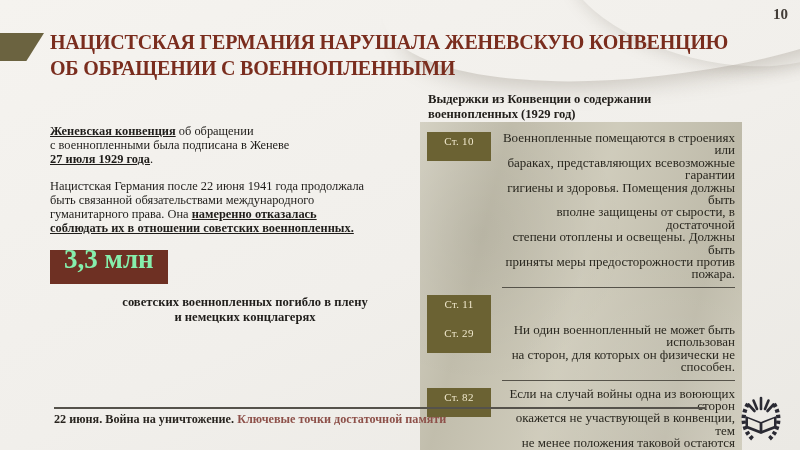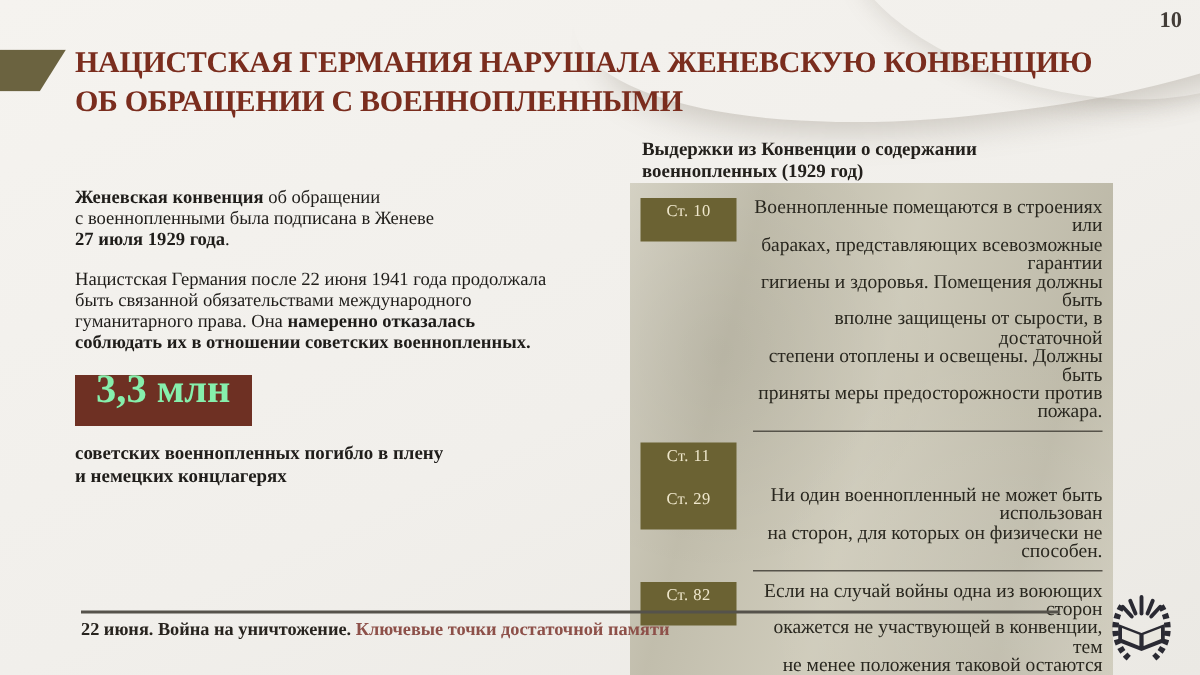--- a/index.html
+++ b/index.html
@@ -31,28 +31,28 @@
   .title {
     position:absolute; left:50px; top:29px; width:712px;
     font-size:20px; font-weight:bold; line-height:1.3; letter-spacing:-0.2px;
     color:#7a2d1e; white-space:pre-line;
   }
   .left-col {
     position:absolute; left:50px; top:124px; width:390px;
     font-size:12.4px; line-height:14px; color:#1f1d1a;
   }
   .para { white-space:pre-line; margin-bottom:13px; }
-  .b { font-weight:bold; }
+  .b { font-weight:bold;text-decoration:underline; }
   .stat-box {
     display:inline-block; background:#6e3023; color:#86efac;
     font-size:27px; font-weight:bold; padding:2px 14px 18px; margin-top:2px;
   }
   .stat-caption {
     margin-top:11px; font-weight:bold; white-space:pre-line;
-    font-size:12.6px; line-height:14.5px; color:#1f1d1a;
+    font-size:12.6px; line-height:14.5px; color:#1f1d1a;text-align:center;
   }
   .right-head {
     position:absolute; left:428px; top:92px; width:320px;
     font-size:12.6px; font-weight:bold; line-height:1.18;
     color:#23201c; white-space:pre-line;
   }
   .panel {
     position:absolute; left:420px; top:122px; width:322px; min-height:245px;
     background-color:#cac6b4;
     background-image:

